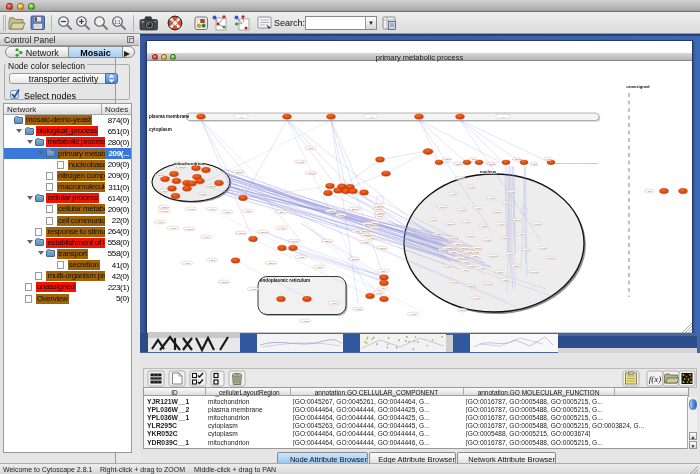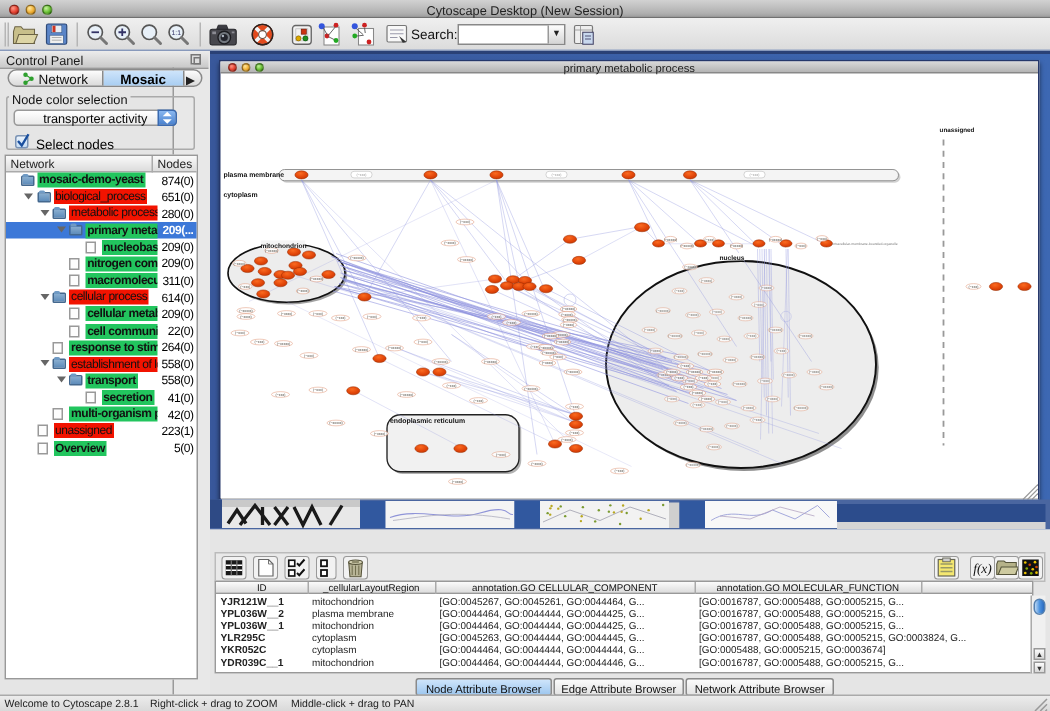--- a/index.html
+++ b/index.html
@@ -57,29 +57,29 @@
 #treehead .c1 { position:absolute; left:3px; top:1px; }
 #treehead .c2 { position:absolute; left:101px; top:1px; }
 #treehead .vline { position:absolute; left:97px; top:0; width:1px; height:11px; background:#aaa; }
 .trow { position:absolute; left:0; width:127px; height:11px; font-size:8px; white-space:nowrap; letter-spacing:-0.3px; }
 .trow .lbl { position:absolute; top:0.5px; height:10px; padding:0 1px; color:#111; overflow:hidden; max-width:72px;}
 .trow .cnt { position:absolute; right:2px; top:1px; color:#000; }
 .tri { position:absolute; top:3px; width:0; height:0; border-top:4px solid #666; border-left:3px solid transparent; border-right:3px solid transparent; }
 .fold { position:absolute; top:2px; width:9px; height:7px; background:linear-gradient(#89aed0,#5e8cba); border:0.5px solid #44688e; border-radius:1px; }
 .fold:before { content:""; position:absolute; left:0px; top:-2px; width:4px; height:2px; background:#6f9ac4; border-radius:1px 1px 0 0; }
 .file { position:absolute; top:1.5px; width:7px; height:8px; background:#fdfdfd; border:0.6px solid #999; }
-.gbg { background:#22c55e;font-weight:bold; }
+.gbg { background:#a16207; }
 .rbg { background:#f21300; }
 .selrow { background:#3c78d8; }
 .selrow .cnt { color:#fff;font-weight:bold; }
 
 
 #desktop { left:140px; top:34px; width:560px; height:319px; background:linear-gradient(90deg,#39589b,#3d68b3); overflow:hidden; border-top:2px solid #2a4176; }
 #netwin { position:absolute; left:6px; top:4px; width:547px; height:293px; background:#fff; border:1px solid #26386b; box-shadow:0 2px 3px rgba(0,0,0,.5); }
-#nettitle { position:absolute; left:0; top:0; width:545px; height:8px; background:linear-gradient(#d9d9d9,#b4b4b4); border-bottom:1px solid #888; font-size:7.5px; color:#222; text-align:center; }
+#nettitle { position:absolute; left:0; top:12px; width:545px; height:8px; background:linear-gradient(#d9d9d9,#b4b4b4); border-bottom:1px solid #888; font-size:7.5px; color:#222; text-align:center; }
 #nettitle .light { top:1px; width:6px; height:6px; }
 #nl1 { left:5px;  background:radial-gradient(circle at 35% 30%, #ff9a8a, #e33e2e 60%, #9f1d10);}
 #nl2 { left:14px; background:radial-gradient(circle at 35% 30%, #ffe9a0, #f0ad30 60%, #a96e10);}
 #nl3 { left:23px; background:radial-gradient(circle at 35% 30%, #c8f5a0, #65bd2f 60%, #2f7210);}
 
 
 #dpanel { left:140px; top:353px; width:560px; height:110px; background:#e5e5e5; }
 #dphead { position:absolute; left:0; top:0; width:560px; height:13px; font-size:8.5px; padding:2px 0 0 4px; }
 #dtool { position:absolute; left:3px; top:15px; width:554px; height:20px; background:#e9e9e9; border:1px solid #bbb; }
 #dtable { position:absolute; left:3px; top:34px; width:546px; height:62px; background:#fff; border:1px solid #999; }
@@ -87,38 +87,37 @@
 .dth { position:absolute; top:0.5px; text-align:center; }
 .dtv { position:absolute; top:0; width:1px; height:8px; background:#aaa; }
 .drow { position:absolute; left:0; width:544px; height:8.2px; font-size:6.6px; color:#222; white-space:nowrap; }
 .drow b { font-size:6.8px; }
 .dcell { position:absolute; top:0.5px; overflow:hidden; }
 #dscroll { position:absolute; left:543px; top:9px; width:10px; height:52px; background:#f0f0f0; border-left:1px solid #aaa; }
 #dthumb { position:absolute; left:1px; top:2px; width:8px; height:11px; border-radius:4px; background:linear-gradient(90deg,#bcd8f5,#4e94e0 50%,#2a6ac0); border:0.5px solid #5580b0; }
 
 
 #btabs { position:absolute; left:0; top:452px; width:700px; height:13px; }
-.btab { position:absolute; top:0; height:12px; border:1px solid #8a8a8a; background:linear-gradient(#fbfbfb,#e3e3e3); font-size:7.5px; color:#111; text-align:center; padding-top:1.5px; border-radius:2px; }
+.btab { position:absolute; top:0; height:12px; border:1px solid #8a8a8a; background:linear-gradient(#fbfbfb,#e3e3e3); font-size:7.5px; color:#111; text-align:right; padding-top:1.5px; border-radius:2px; }
 #btab1 { left:277px; width:91px; background:linear-gradient(#cfe5fb,#9ec7ef); }
 #btab2 { left:369px; width:87px; }
 #btab3 { left:457px; width:99px; }
 
 
 #status { left:0; top:463px; width:700px; height:11px; background:linear-gradient(#ececec,#d9d9d9); border-top:1px solid #aaa; font-size:7px; color:#222; }
 #status span { position:absolute; top:1.5px; }
 </style>
 </head>
 <body>
 <div id="app">
 
   <div id="titlebar" class="abs">
     <div class="light" id="l1"></div>
       <div class="light" id="l2"></div>
       <div class="light" id="l3"></div>
-    <div class="t">Cytoscape Desktop (New Session)</div>
   </div>
 
   <div id="toolbar" class="abs">
     <div class="sep" style="left:3px;width:1px"></div>
       <div class="sep" style="left:5px;width:1px"></div>
       <div class="sep" style="left:51px"></div>
     <div class="sep" style="left:133px"></div>
     <svg class="abs" style="left:0;top:0" width="700" height="22" id="tbicons">
 <g transform="translate(9,5)">
           <path d="M0 4 L0 12 L14 12 L14 2.5 L6.5 2.5 L5 0.8 L1 0.8 Z" fill="#c8bf8a" stroke="#6b6345" stroke-width="0.7"></path>

